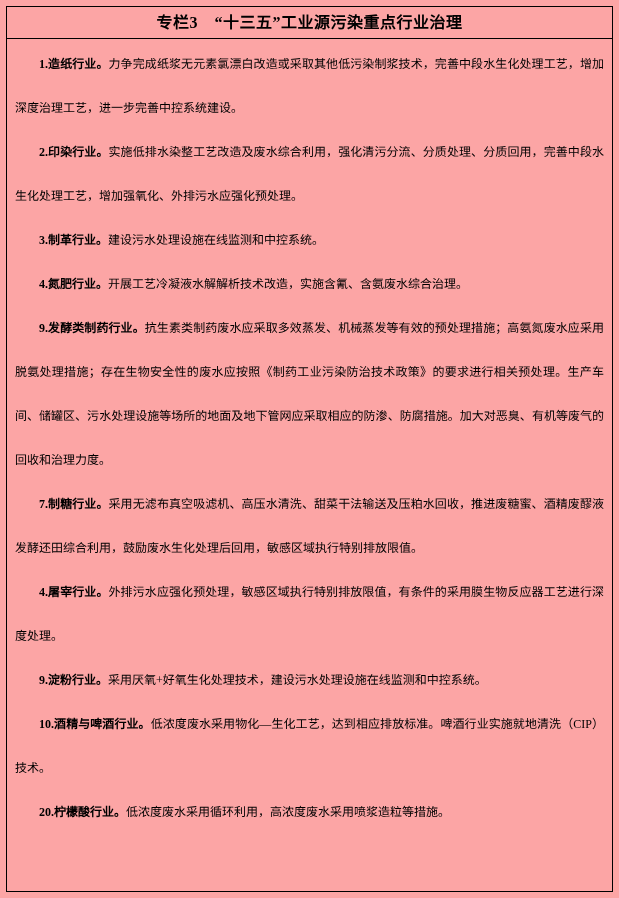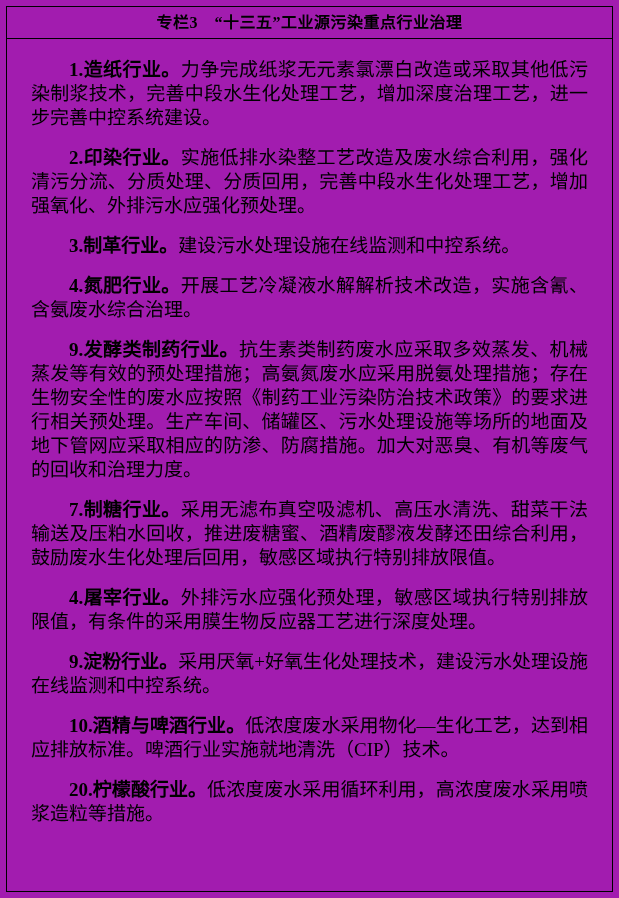--- a/index.html
+++ b/index.html
@@ -3,21 +3,21 @@
 <meta charset="utf-8">
 <style>
   html, body {
     margin: 0;
     padding: 0;
     background: #ffffff;
   }
   .page {
     width: 619px;
     height: 898px;
-    background: #a21caf;
+    background: #fca5a5;
     box-sizing: border-box;
     padding: 6px;
     font-family: "Liberation Serif", serif;
     color: #000000;
     overflow: hidden;
   }
   .box {
     box-sizing: border-box;
     width: 100%;
     height: 100%;
@@ -33,23 +33,23 @@
     font-weight: bold;
     letter-spacing: 0.5px;
     white-space: nowrap;
     overflow: hidden;
   }
   .box-body {
     box-sizing: border-box;
     padding: 3px 8px 4px 8px;
   }
   .item {
-    margin: 16px;
-    font-size: 19px;
-    line-height: 24px;
+    margin: 0;
+    font-size: 12px;
+    line-height: 44px;
     text-indent: 2em;
     text-align: justify;
     text-justify: inter-ideograph;
     word-break: break-all;
   }
   .item .label {
     font-weight: bold;
   }
 </style>
 </head>

